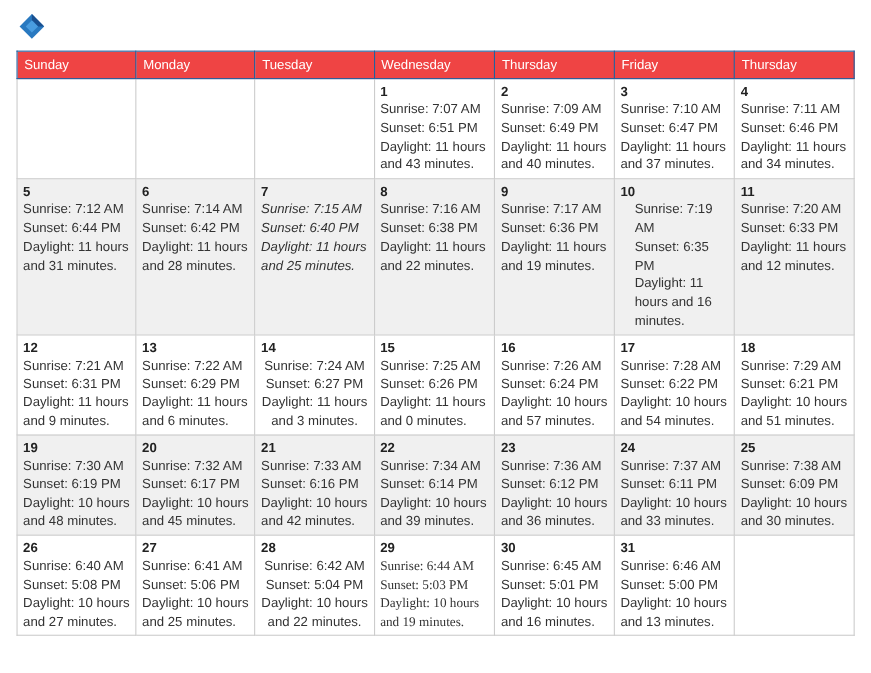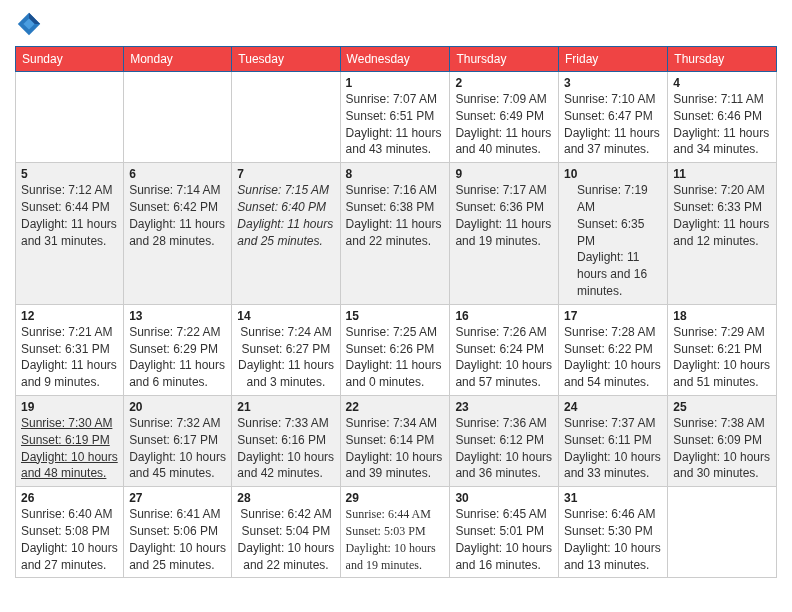--- a/index.html
+++ b/index.html
@@ -253,21 +253,21 @@
           <td>
             <span class="day-num">18</span>
             <div class="day-info" style="white-space: pre-line;">Sunrise: 7:29 AM
 Sunset: 6:21 PM
 Daylight: 10 hours and 51 minutes.</div>
           </td>
         </tr>
         <tr class="row-even">
           <td>
             <span class="day-num">19</span>
-            <div class="day-info" style="white-space: pre-line; text-decoration: underline;">Sunrise: 7:30 AM
+            <div class="day-info" style="white-space: pre-line;">Sunrise: 7:30 AM
 Sunset: 6:19 PM
 Daylight: 10 hours and 48 minutes.</div>
           </td>
           <td>
             <span class="day-num">20</span>
             <div class="day-info" style="white-space: pre-line;">Sunrise: 7:32 AM
 Sunset: 6:17 PM
 Daylight: 10 hours and 45 minutes.</div>
           </td>
           <td>
@@ -328,20 +328,20 @@
           </td>
           <td>
             <span class="day-num">30</span>
             <div class="day-info" style="white-space: pre-line;">Sunrise: 6:45 AM
 Sunset: 5:01 PM
 Daylight: 10 hours and 16 minutes.</div>
           </td>
           <td>
             <span class="day-num">31</span>
             <div class="day-info" style="white-space: pre-line;">Sunrise: 6:46 AM
-Sunset: 5:30 PM
+Sunset: 5:00 PM
 Daylight: 10 hours and 13 minutes.</div>
           </td>
           <td class="empty-cell"></td>
         </tr>
       </tbody>
   </table>
 </div>
 
 </body></html>

